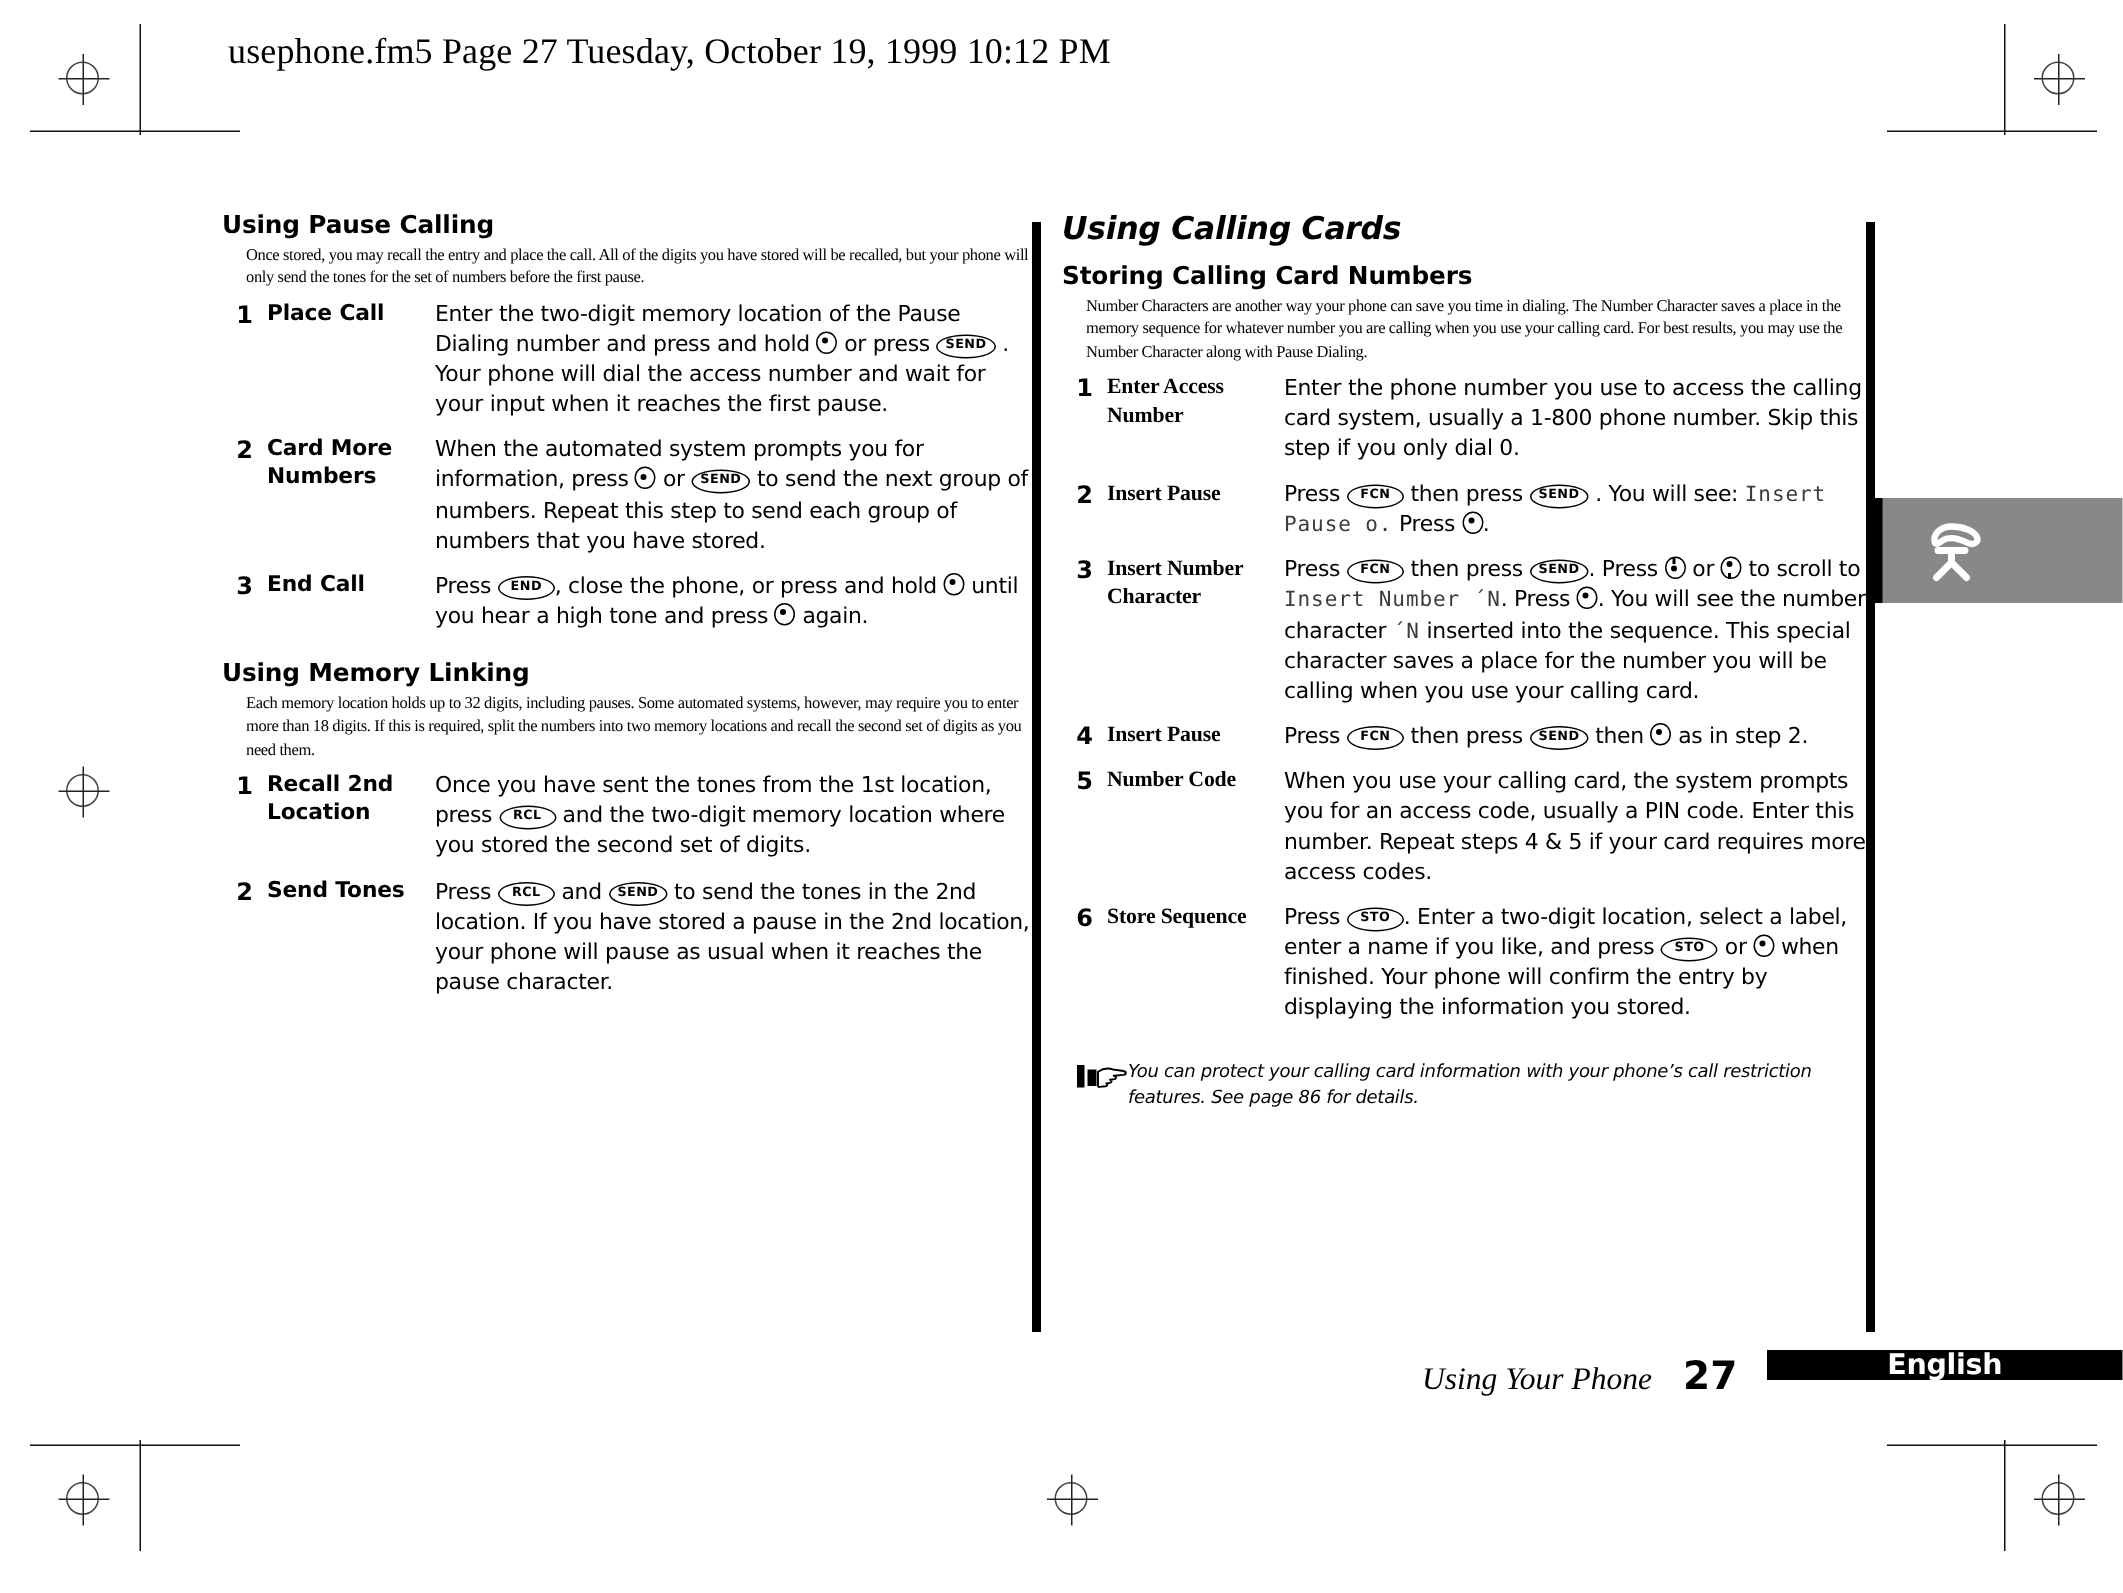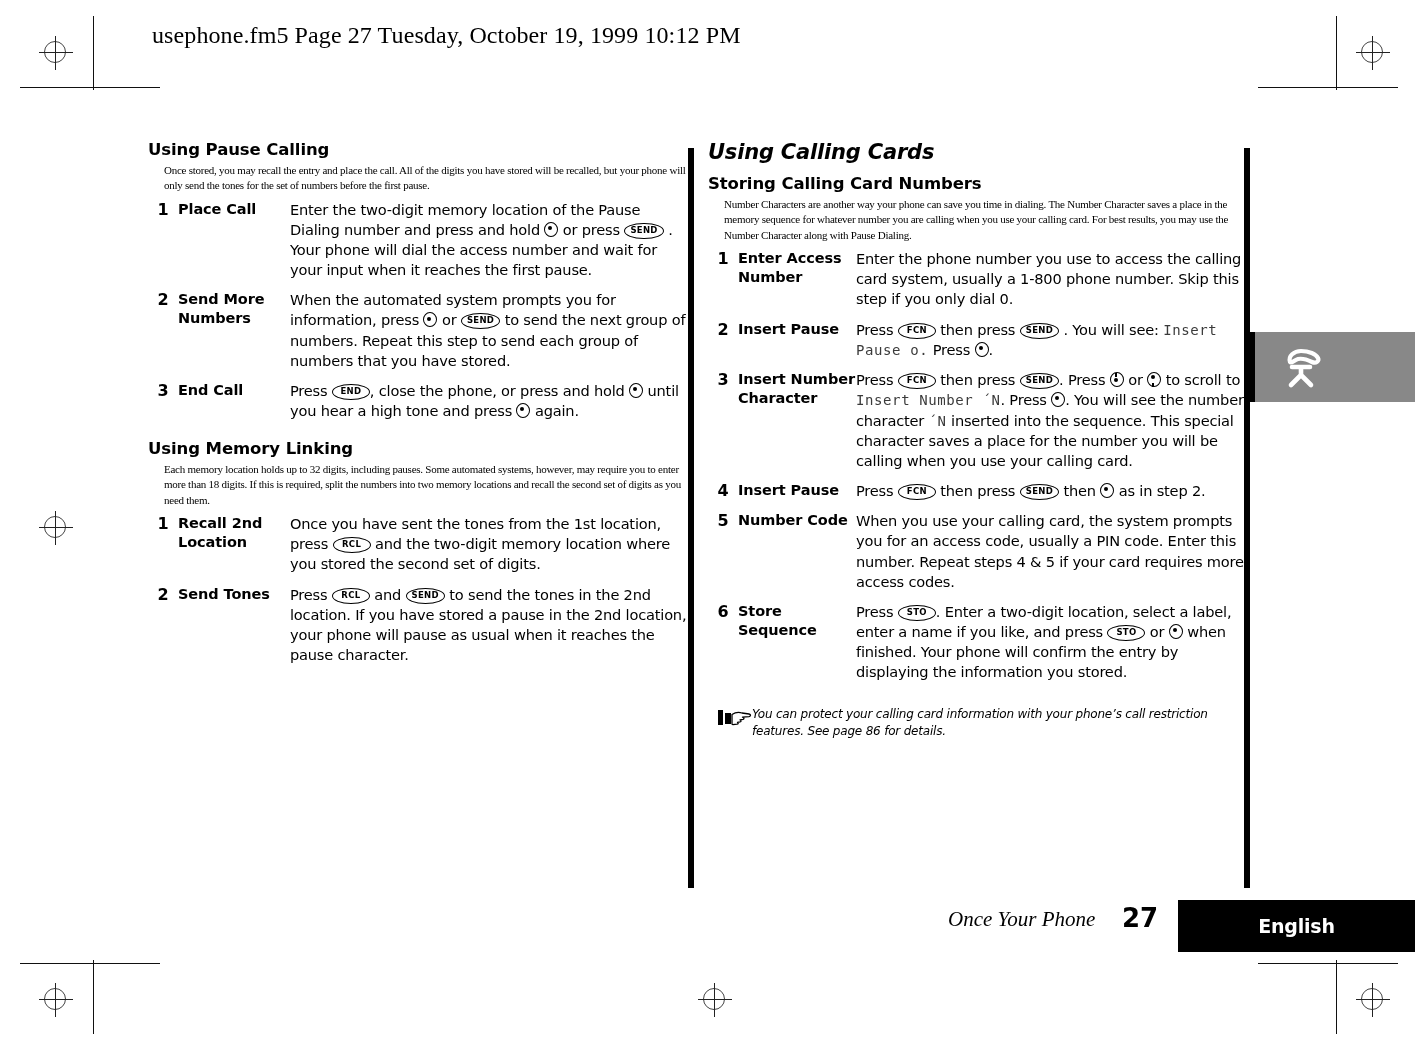--- a/index.html
+++ b/index.html
@@ -58,21 +58,21 @@
   }
   .st-lbl{
     width:112px;
     font-family:"DejaVu Sans", sans-serif;font-weight:bold;font-size:14.5px;
     line-height:1.30;padding-top:2px;letter-spacing:-.1px;
   }
   .st-body{
     font-family:"DejaVu Sans", sans-serif;font-size:14.6px;line-height:1.38;
     letter-spacing:-.2px;
   }
-  .steps.wide .st-lbl{width:118px;}
+  .steps.wide .st-lbl{width:118px;font-family:Liberation Serif, serif;}
 
   
   .key{
     display:inline-block;border:1.4px solid #000;border-radius:50%;
     padding:0 5px;min-width:26px;text-align:center;
     font-family:"DejaVu Sans", sans-serif;font-size:8.5px;font-weight:bold;
     line-height:13px;height:14px;vertical-align:1px;letter-spacing:.3px;
     transform:translateY(-1px);
   }
   
@@ -115,21 +115,21 @@
   .footer{position:absolute;left:0;top:900px;width:100%;height:42px;}
   .foot-chapter{
     position:absolute;left:948px;top:7px;
     font-family:"Liberation Serif", serif;font-style:italic;font-size:21px;
   }
   .foot-page{
     position:absolute;left:1122px;top:3px;
     font-family:"DejaVu Sans", sans-serif;font-weight:bold;font-size:26px;
   }
   .foot-lang{
-    position:absolute;left:1178px;top:0px;width:237px;height:52px;
+    position:absolute;left:1178px;top:0px;width:237px;height:20px;
     background:#000;color:#fff;
     font-family:"DejaVu Sans", sans-serif;font-weight:bold;font-size:19px;
     display:flex;align-items:center;justify-content:center;letter-spacing:-.2px;
   }
 </style>
 </head>
 <body>
 
 <div class="page">
 
@@ -184,21 +184,21 @@
         <p class="intro">Once stored, you may recall the entry and place the call. All of the digits you have stored will be recalled, but your phone will only send the tones for the set of numbers before the first pause.</p>
         <table class="steps">
           <tbody>
             <tr>
               <td class="st-num">1</td>
               <td class="st-lbl">Place Call</td>
               <td class="st-body">Enter the two-digit memory location of the Pause Dialing number and press and hold <span class="smartkey"></span> or press <span class="key">SEND</span> . Your phone will dial the access number and wait for your input when it reaches the first pause.</td>
             </tr>
             <tr>
               <td class="st-num">2</td>
-              <td class="st-lbl">Send More Numbers</td>
+              <td class="st-lbl">Card More Numbers</td>
               <td class="st-body">When the automated system prompts you for information, press <span class="smartkey"></span> or <span class="key">SEND</span> to send the next group of numbers. Repeat this step to send each group of numbers that you have stored.</td>
             </tr>
             <tr>
               <td class="st-num">3</td>
               <td class="st-lbl">End Call</td>
               <td class="st-body">Press <span class="key">END</span>, close the phone, or press and hold <span class="smartkey"></span> until you hear a high tone and press <span class="smartkey"></span> again.</td>
             </tr>
           </tbody>
         </table>
         <div style="height: 8px;"></div>
@@ -280,18 +280,18 @@
     <span class="tabicon">
       <svg viewBox="0 0 48 44" width="48" height="44" aria-hidden="true">
         <path d="M12 17 C10 11 16 6 23 6 C31 6 38 9 40 13 C41.5 16 38 19 34 17
                  C30 15 25 13 20 14 C16 15 13.5 19 12 17 Z" fill="none" stroke="#fff" stroke-width="4.2" stroke-linejoin="round" stroke-linecap="round"></path>
         <path d="M14 22 L32 22 M23 22 L23 30 M23 30 L13 40 M23 30 L33 40" fill="none" stroke="#fff" stroke-width="4.6" stroke-linecap="round" stroke-linejoin="round"></path>
       </svg>
     </span>
   </div>
 
   <div class="footer">
-    <span class="foot-chapter">Once Your Phone</span>
+    <span class="foot-chapter">Using Your Phone</span>
     <span class="foot-page">27</span>
     <span class="foot-lang">English</span>
   </div>
 
 </div>
 
 </body></html>

